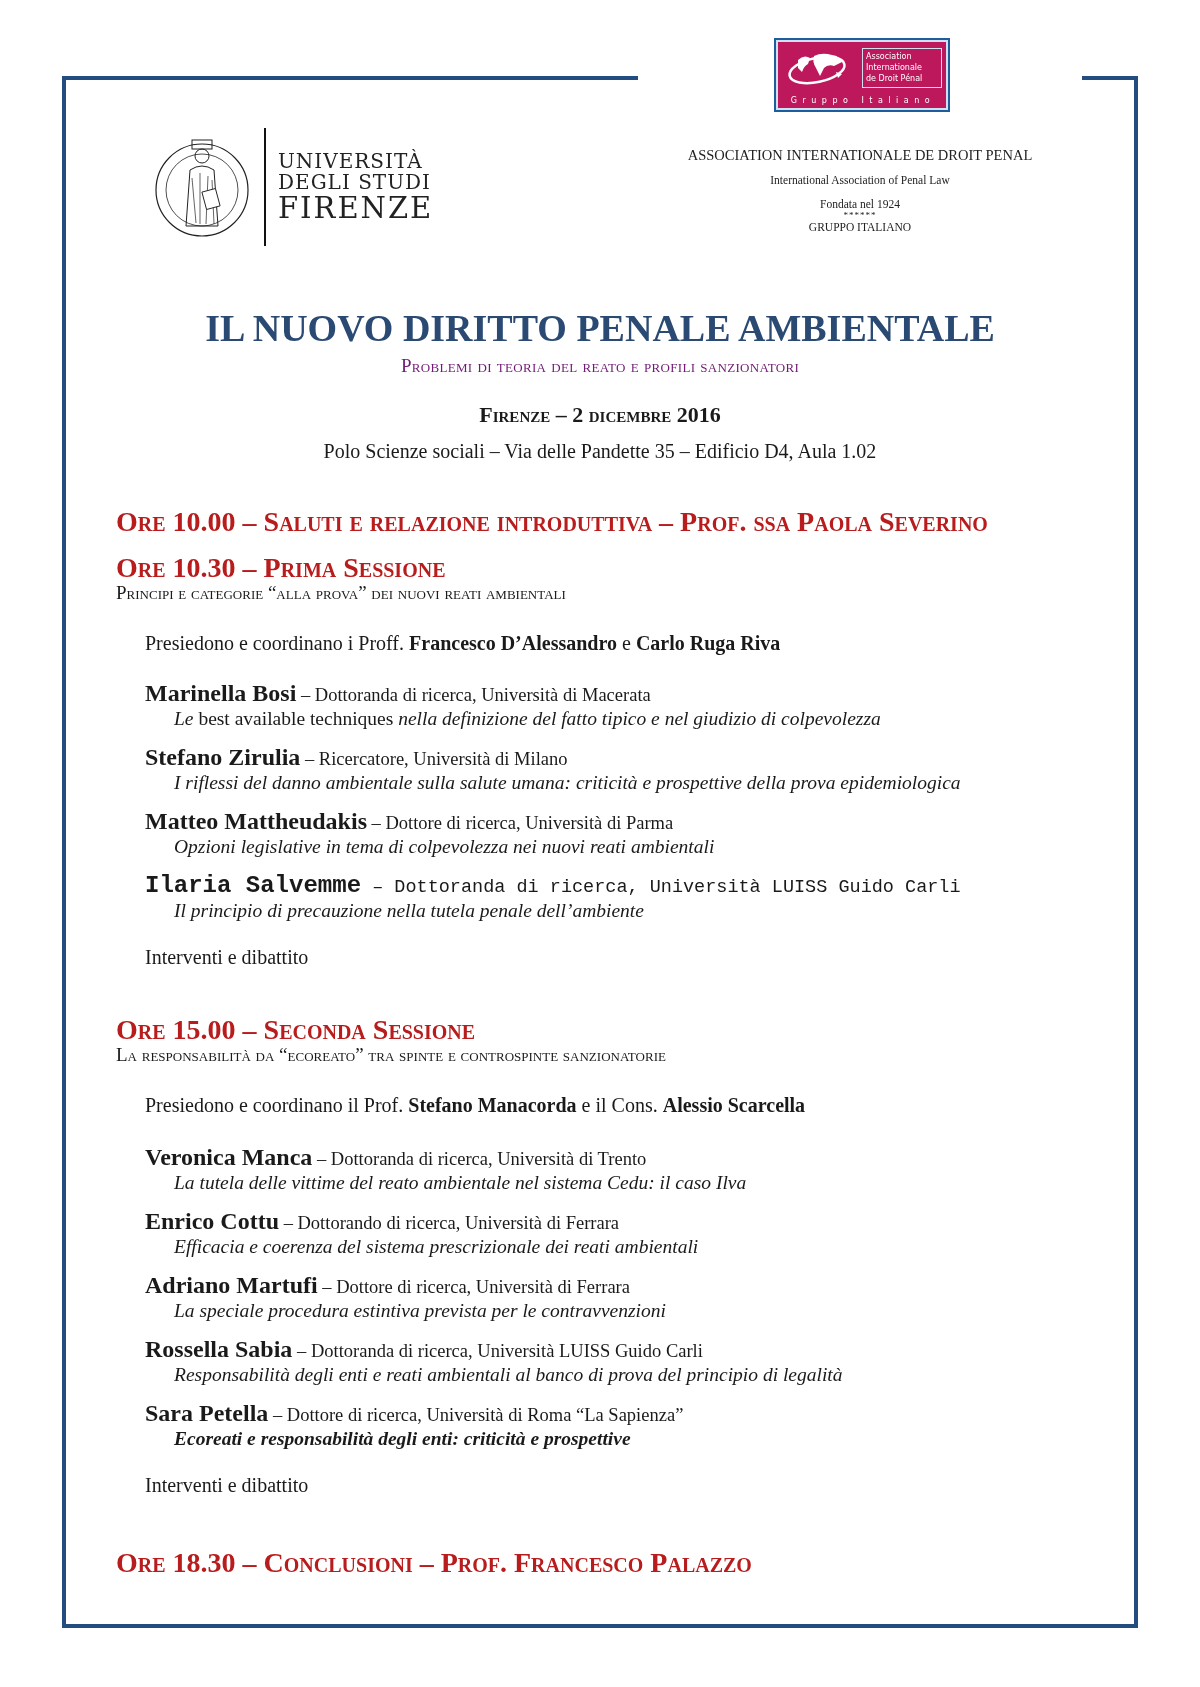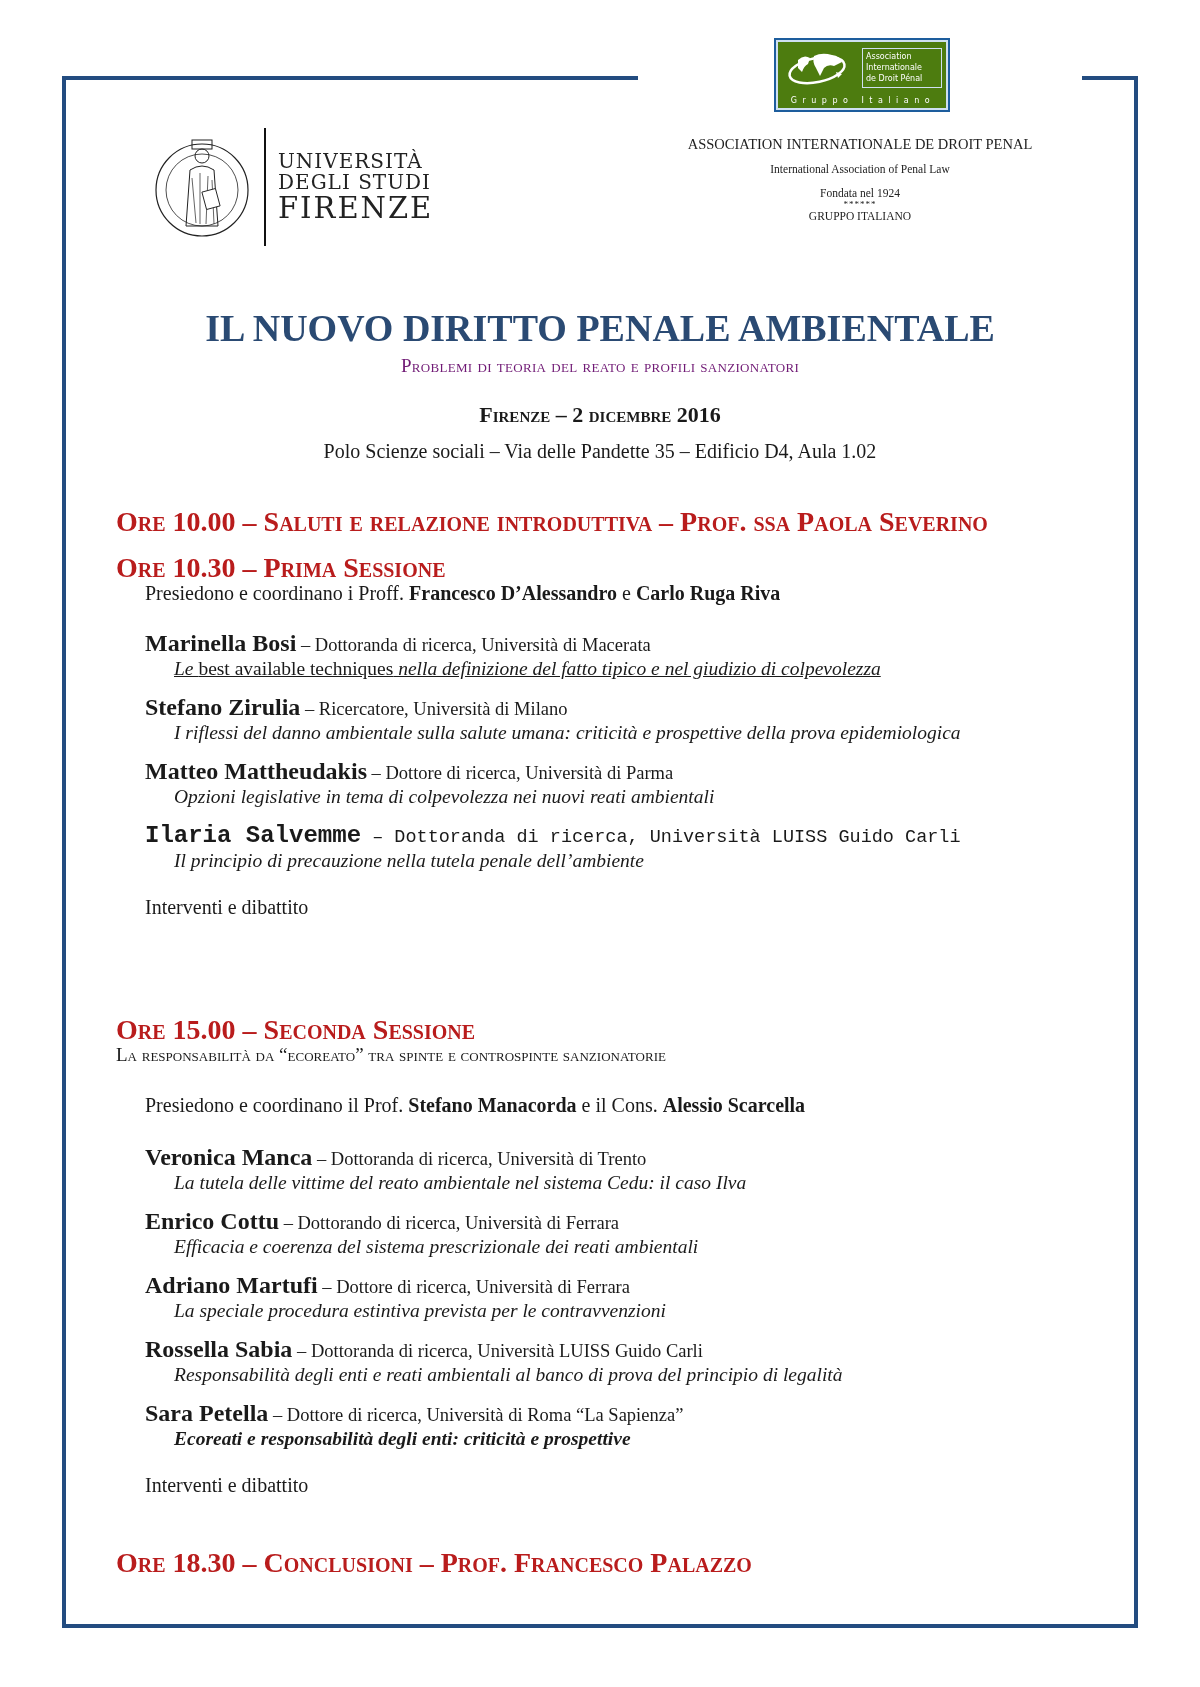--- a/index.html
+++ b/index.html
@@ -17,25 +17,25 @@
   
   .unifi { position: absolute; left: 152px; top: 128px; display: flex; align-items: center; }
   .seal { width: 100px; height: 118px; }
   .unifi-bar { width: 2px; height: 118px; background: #111; margin-left: 12px; margin-right: 12px; }
   .unifi-text { font-family: "DejaVu Serif", serif; color: #222; line-height: 1.05; letter-spacing: 1px; }
   .unifi-text .l1 { font-size: 20px; display: block; }
   .unifi-text .l2 { font-size: 20px; display: block; }
   .unifi-text .l3 { font-size: 29px; display: block; letter-spacing: 2px; }
 
   
-  .aidp-badge { position: absolute; left: 776px; top: 40px; width: 172px; height: 70px; background: #4d7c0f; border: 2px solid #cfe0f1; outline: 2px solid #1d5d9d; }
+  .aidp-badge { position: absolute; left: 776px; top: 40px; width: 172px; height: 70px; background: #be185d; border: 2px solid #cfe0f1; outline: 2px solid #1d5d9d; }
   .aidp-badge .globe { position: absolute; left: 8px; top: 6px; width: 62px; height: 40px; }
   .aidp-badge .namebox { position: absolute; left: 84px; top: 6px; width: 80px; height: 40px; border: 1px solid #cfe0f1; color: #fff; font-family: "DejaVu Sans", sans-serif; font-size: 8px; line-height: 11px; padding: 2px 3px; }
   .aidp-badge .gruppo { position: absolute; left: 6px; bottom: 3px; width: 158px; color: #fff; font-family: "DejaVu Sans", sans-serif; font-size: 8px; letter-spacing: 5.5px; text-align: center; }
-  .aidp-text { position: absolute; left: 640px; top: 136px; width: 440px; text-align: center; font-family: "Liberation Serif", serif; color: #222; }
+  .aidp-text { position: absolute; left: 640px; top: 147px; width: 440px; text-align: center; font-family: "Liberation Serif", serif; color: #222; }
   .aidp-text .a1 { font-size: 14.5px; letter-spacing: 0px; display: block; margin-bottom: 10px; }
   .aidp-text .a2 { font-size: 11.5px; display: block; margin-bottom: 12px; }
   .aidp-text .a3 { font-size: 11.5px; display: block; line-height: 13px; }
   .aidp-text .a4 { font-size: 9px; display: block; line-height: 9px; letter-spacing: 1px; }
   .aidp-text .a5 { font-size: 11.5px; display: block; line-height: 15px; }
 
   
   .title-block { position: absolute; left: 66px; width: 1068px; text-align: center; }
   .main-title { top: 306px; font-size: 38px; font-weight: bold; color: #2a4a73; letter-spacing: 0px; }
   .subtitle { top: 355px; font-size: 19px; color: #701a75; font-variant: small-caps; letter-spacing: 0.3px; }
@@ -107,25 +107,26 @@
 
 <div class="title-block main-title">IL NUOVO DIRITTO PENALE AMBIENTALE</div>
 <div class="title-block subtitle">Problemi di teoria del reato e profili sanzionatori</div>
 <div class="title-block dateline">Firenze – 2 dicembre 2016</div>
 <div class="title-block venue">Polo Scienze sociali – Via delle Pandette 35 – Edificio D4, Aula 1.02</div>
 
 <div class="prog heading" style="top:506px;">Ore 10.00 – Saluti e relazione introduttiva – Prof. ssa Paola Severino</div>
 
 <div class="prog" style="top:552px;">
   <div class="heading" style="height:30px;">Ore 10.30 – Prima Sessione</div>
+  <div class="theme" style="height:50px;">Principi e categorie “alla prova” dei nuovi reati ambientali</div>
   <div class="chairs" style="height:48px;"><span>Presiedono e coordinano i Proff. </span><b>Francesco D’Alessandro</b><span> e </span><b>Carlo Ruga Riva</b></div>
 
   <div>
     <div class="speaker" style="height:28px;"><span class="name">Marinella Bosi</span><span> – Dottoranda di ricerca, Università di Macerata</span></div>
-    <div class="talk" style="height:36px;text-decoration:underline;"><span>Le </span><span class="up">best available techniques</span><span> nella definizione del fatto tipico e nel giudizio di colpevolezza</span></div>
+    <div class="talk" style="height:36px;"><span>Le </span><span class="up">best available techniques</span><span> nella definizione del fatto tipico e nel giudizio di colpevolezza</span></div>
   </div>
   <div>
     <div class="speaker" style="height:28px;"><span class="name">Stefano Zirulia</span><span> – Ricercatore, Università di Milano</span></div>
     <div class="talk" style="height:36px;">I riflessi del danno ambientale sulla salute umana: criticità e prospettive della prova epidemiologica</div>
   </div>
   <div>
     <div class="speaker" style="height:28px;"><span class="name">Matteo Mattheudakis</span><span> – Dottore di ricerca, Università di Parma</span></div>
     <div class="talk" style="height:36px;">Opzioni legislative in tema di colpevolezza nei nuovi reati ambientali</div>
   </div>
   <div>

